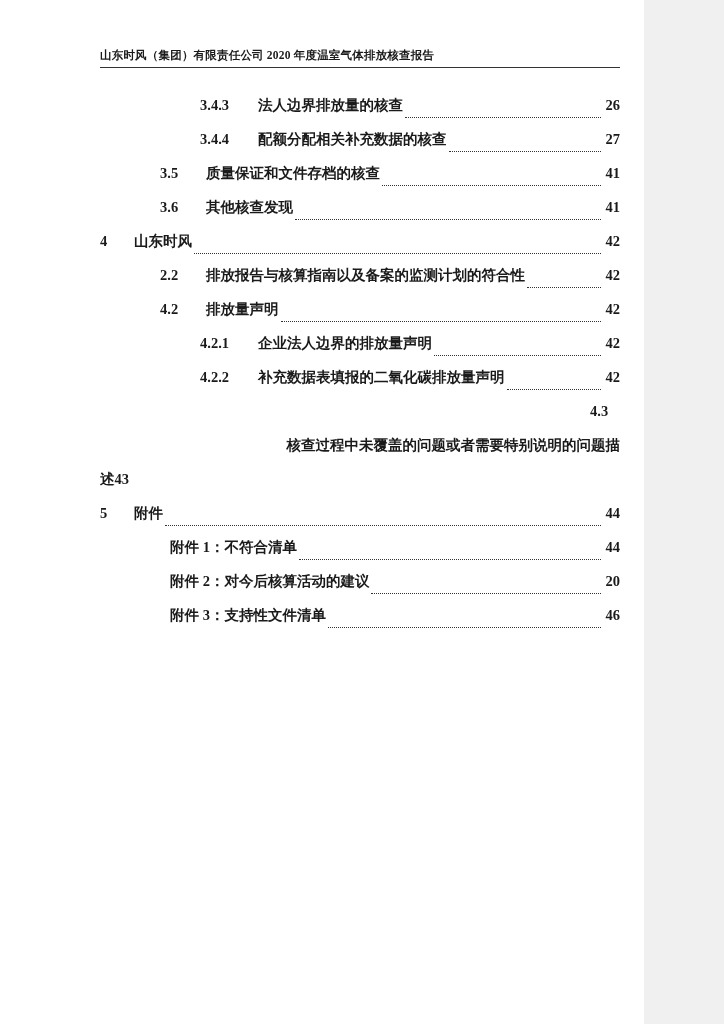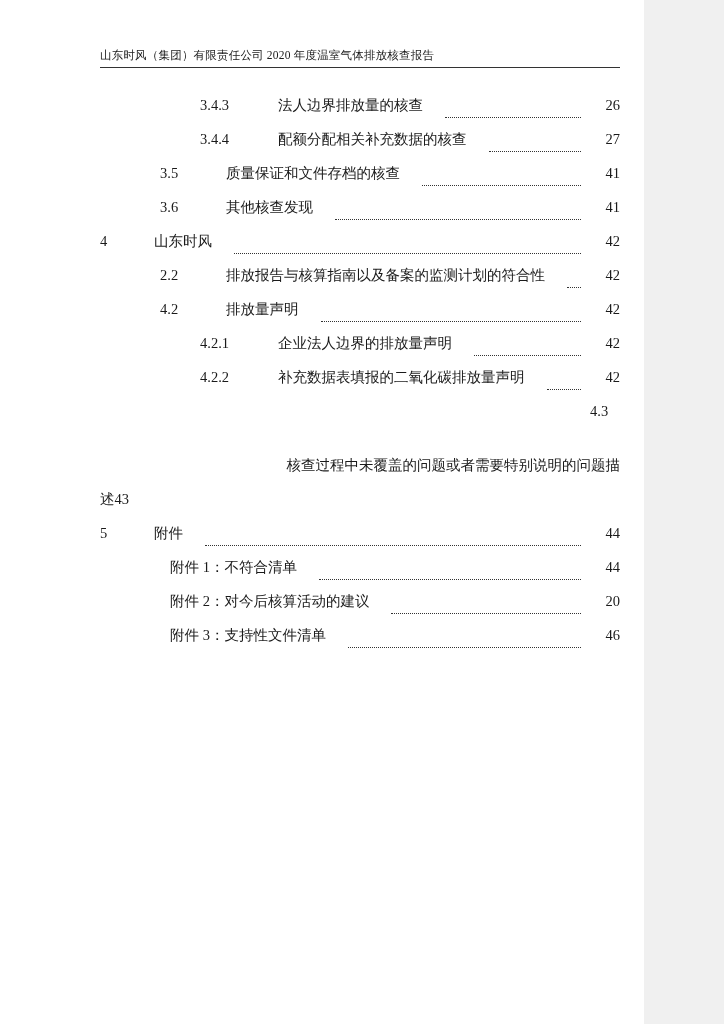--- a/index.html
+++ b/index.html
@@ -9,20 +9,21 @@
   }
   .page {
     width: 644px;
     height: 1024px;
     background: #ffffff;
     position: relative;
     box-sizing: border-box;
     font-family: "Liberation Serif", "DejaVu Serif", serif;
     color: #1a1a1a;
     overflow: hidden;
+    font-weight: bold;
   }
   .header {
     position: absolute;
     top: 48px;
     left: 100px;
     width: 520px;
   }
   .header-text {
     font-family: "Liberation Serif", "DejaVu Serif", serif;
     font-size: 11.5px;
@@ -41,21 +42,20 @@
     left: 100px;
     width: 520px;
   }
   .toc-line {
     display: flex;
     align-items: flex-end;
     font-size: 14.5px;
     line-height: 34px;
     white-space: nowrap;
     color: #1a1a1a;
-    gap: 20px;
   }
   .toc-line .num {
     flex: 0 0 auto;
     text-align: left;
   }
   .toc-line .title {
     flex: 0 0 auto;
     padding-left: 6px;
   }
   .toc-line .leader {

